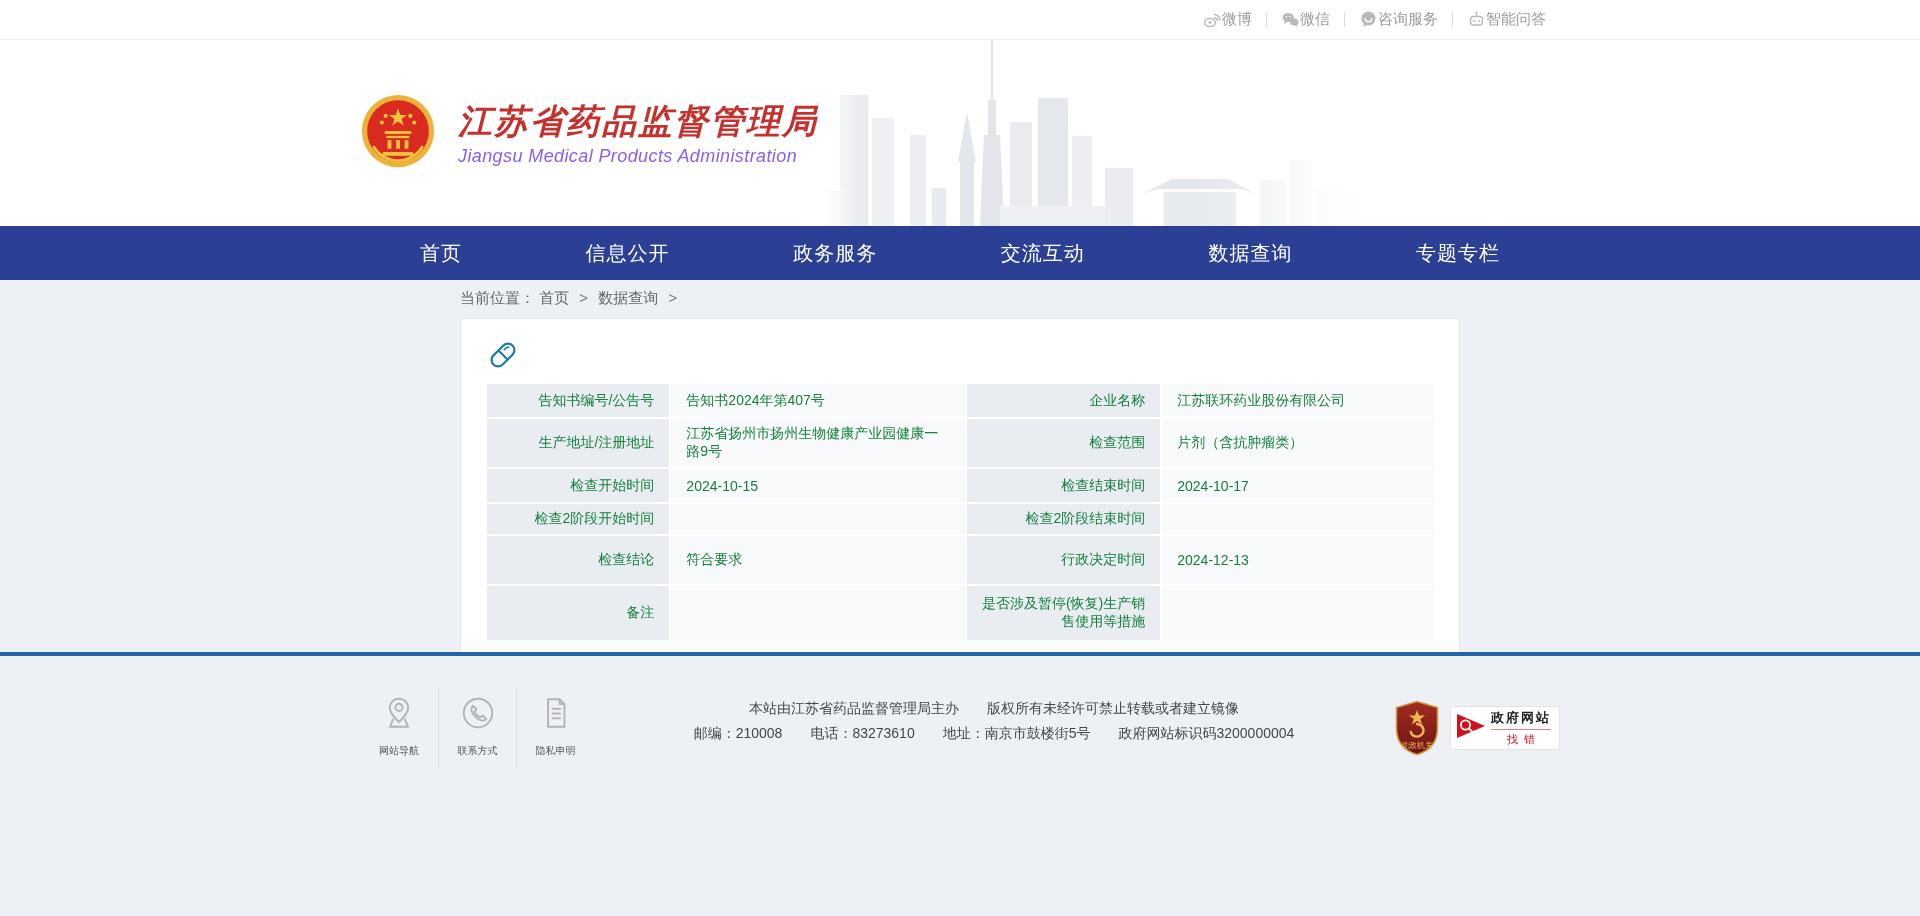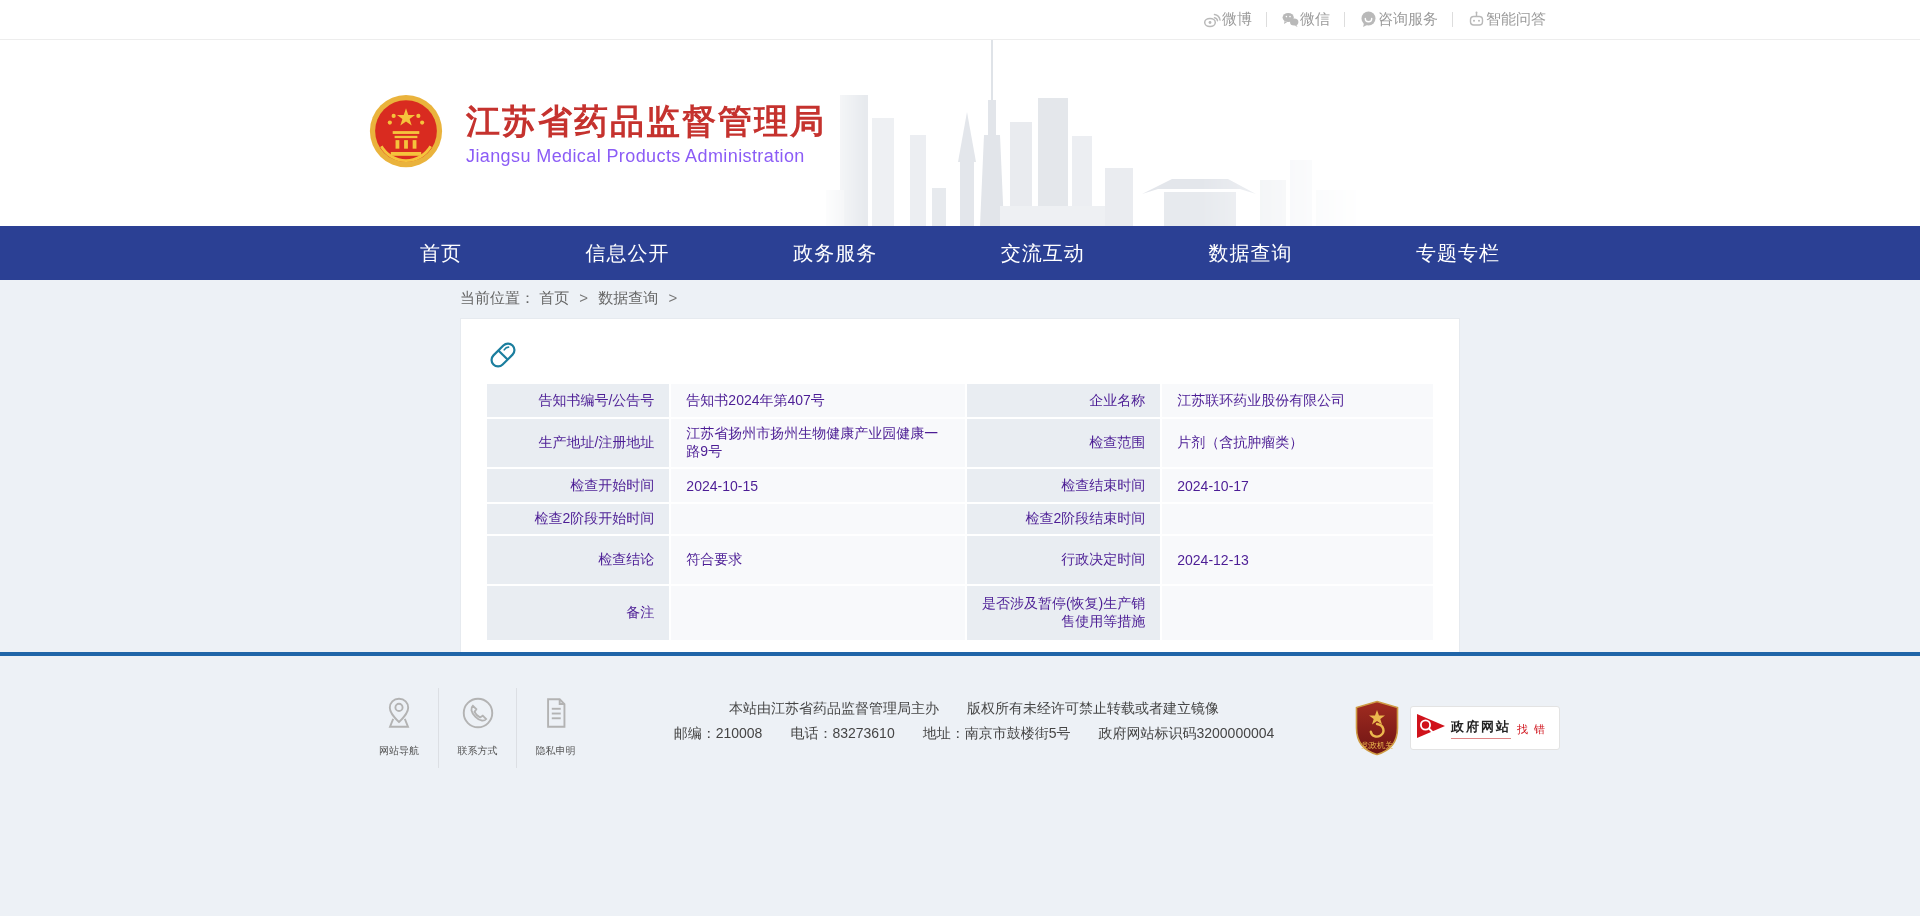--- a/index.html
+++ b/index.html
@@ -11,21 +11,21 @@
   .topbar-inner { width:1200px; margin:0 auto; height:100%;
     display:flex; align-items:center; justify-content:flex-end; }
   .toplink { display:flex; align-items:center; gap:0; color:#9b9b9b;
     font-size:15px; cursor:pointer; padding:0 14px; }
   .toplink svg { display:block; }
   .topsep { width:1px; height:15px; background:#ddd; }
 
   
   .header { height:186px; background:#fff; position:relative; overflow:hidden; }
   .header-inner { width:1200px; margin:0 auto; height:100%; position:relative; }
-  .brand { position:absolute; left:8px; top:53px; display:flex; align-items:center; }
+  .brand { position:absolute; left:0; top:53px; display:flex; align-items:center;font-style:italic; }
   .emblem { width:76px; height:80px; flex:0 0 auto; }
   .brand-text { margin-left:22px; }
   .brand-title { font-size:34px; font-weight:bold; color:#c5322e; letter-spacing:2px; }
   .brand-sub { font-size:18px; color:#8b5cf6; margin-top:1px; letter-spacing:0.4px; }
   .skyline { position:absolute; left:820px; top:0; width:560px; height:186px;
     -webkit-mask-image:linear-gradient(to right,transparent 0,#000 8%,#000 68%,transparent 97%);
     mask-image:linear-gradient(to right,transparent 0,#000 8%,#000 68%,transparent 97%); }
 
   
   .nav { height:54px; background:#2b4094; }
@@ -38,21 +38,21 @@
   .breadcrumb { width:1000px; margin:0 auto; padding-top:9px; height:34px;
     font-size:15px; color:#666; }
   .breadcrumb a { color:#666; text-decoration:none; cursor:pointer; }
   .bc-sep { margin:0 6px; color:#777; }
   .card { width:1000px; margin:4px auto 0; background:#fff;
     border:1px solid #e6eaef; padding:18px 24px 16px; }
   .pill { width:36px; height:36px; margin-bottom:9px; }
 
   table.detail { width:100%; border-collapse:separate; border-spacing:2px;
     table-layout:fixed; background:#fff; }
-  table.detail td { font-size:14px; color:#4c1d95; padding:6px 15px; vertical-align:middle; }
+  table.detail td { font-size:14px; color:#15803d; padding:6px 15px; vertical-align:middle; }
   td.lbl { background:#e9edf2; text-align:right; }
   td.val { background:#f8f9fb; text-align:left; }
   tr.r1 td{ height:33px; } tr.r2 td{ height:46px; } tr.r3 td{ height:33px; }
   tr.r4 td{ height:18px; } tr.r5 td{ height:48px; } tr.r6 td{ height:54px; }
 
   
   .footline { height:4px; background:#2065a8; }
   .footer { height:256px; background:#edf1f6; }
   .footer-inner { width:1200px; margin:0 auto; padding-top:32px;
     display:flex; align-items:flex-start; justify-content:space-between; }
@@ -60,21 +60,21 @@
   .ql-item { width:78px; text-align:center; cursor:pointer; padding:6px 0 10px; }
   .ql-item + .ql-item { border-left:1px solid #dcdfe4; }
   .ql-item svg { display:block; margin:0 auto 12px; }
   .ql-label { font-size:10px; color:#555; }
   .foot-text { text-align:center; font-size:14px; color:#454545;
     line-height:25px; padding-top:8px; flex:1; margin:0 30px; }
   .badges { display:flex; align-items:center; gap:10px; padding-top:12px; }
   .badge-shield { width:46px; height:56px; cursor:pointer; }
   .badge-find { background:#fff; border:1px solid #e3e3e3; border-radius:3px;
     height:44px; display:flex; align-items:center; padding:0 8px 0 5px; gap:5px; cursor:pointer; }
-  .bf-col { display:flex; flex-direction:row; align-items:center; }
+  .bf-col { display:flex; flex-direction:column; align-items:center; }
   .bf-top { font-size:13px; font-weight:bold; color:#222; letter-spacing:2px;
     border-bottom:1px solid #e08585; padding-bottom:2px; }
   .bf-bottom { font-size:11px; color:#d0121b; letter-spacing:6px; margin-top:2px;
     text-indent:6px; }
 </style>
 </head>
 <body>
 
 <div class="topbar">
   <div class="topbar-inner">

